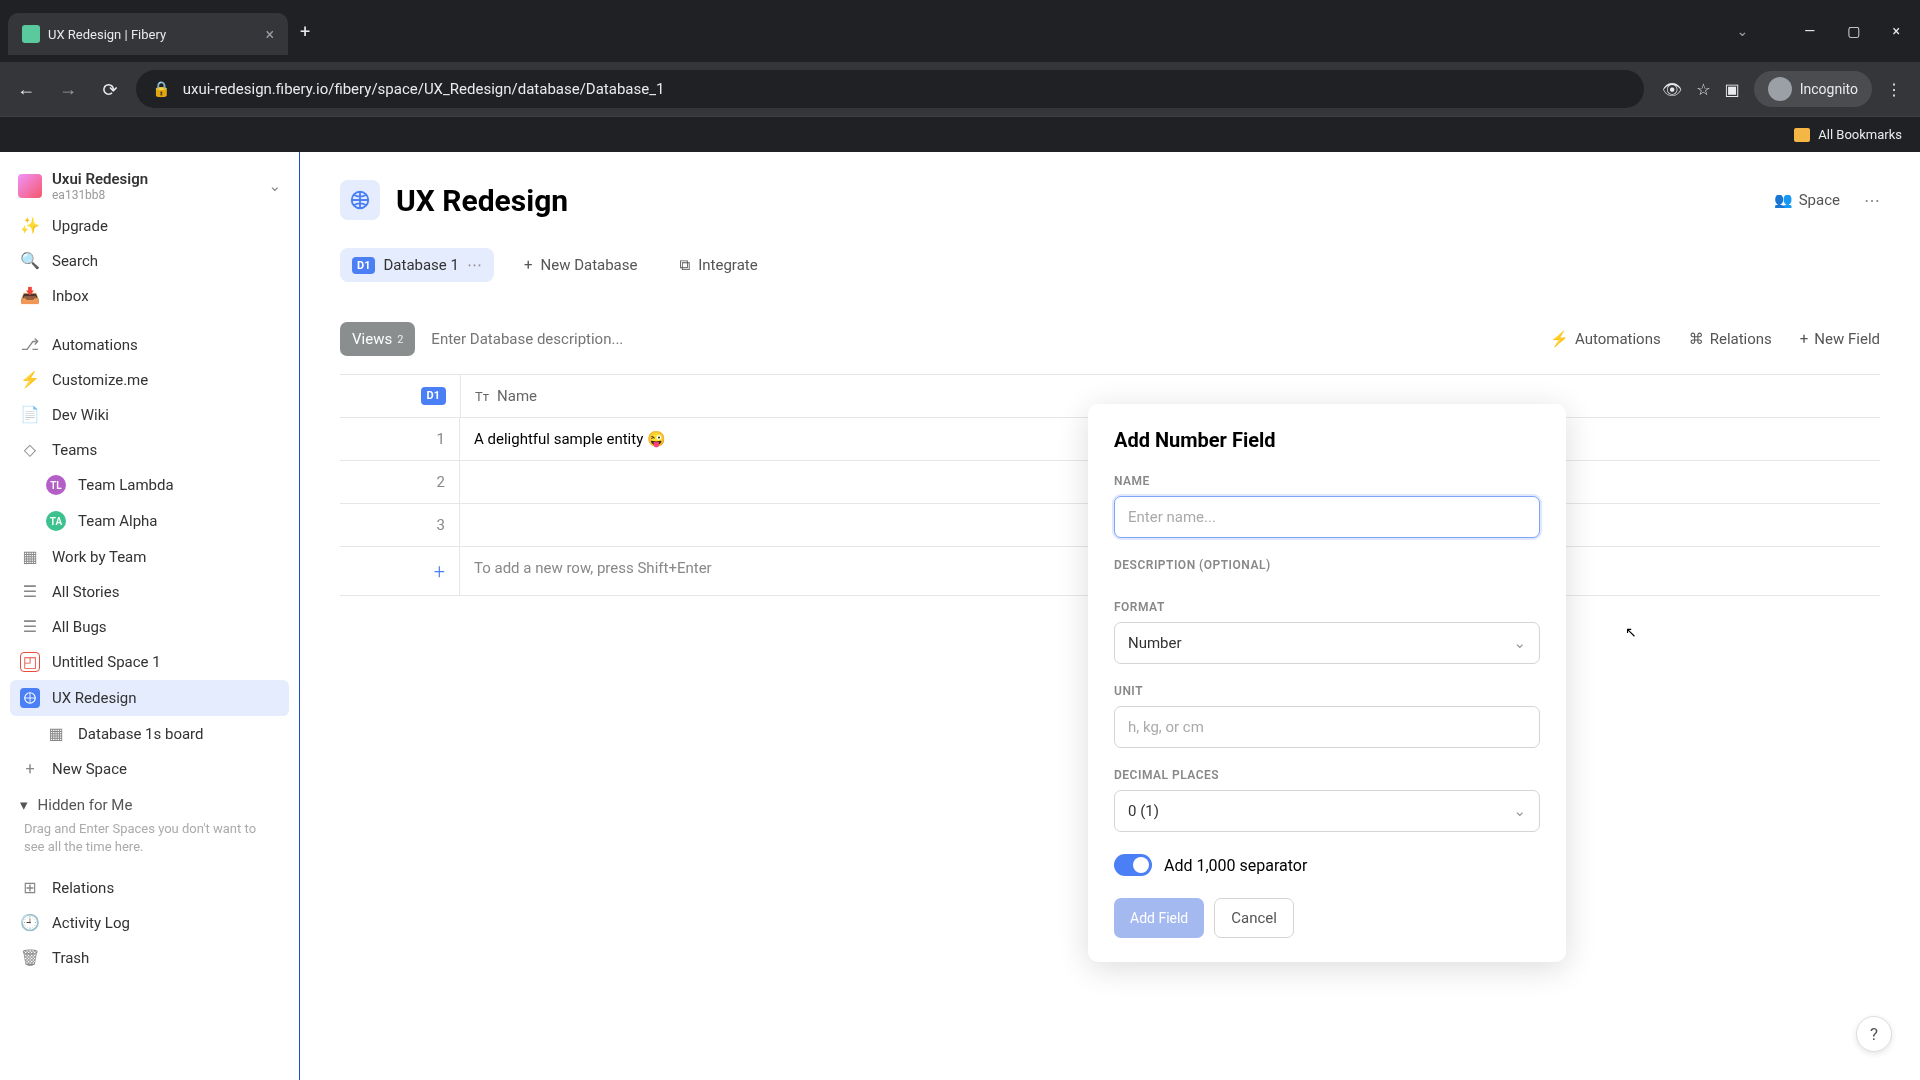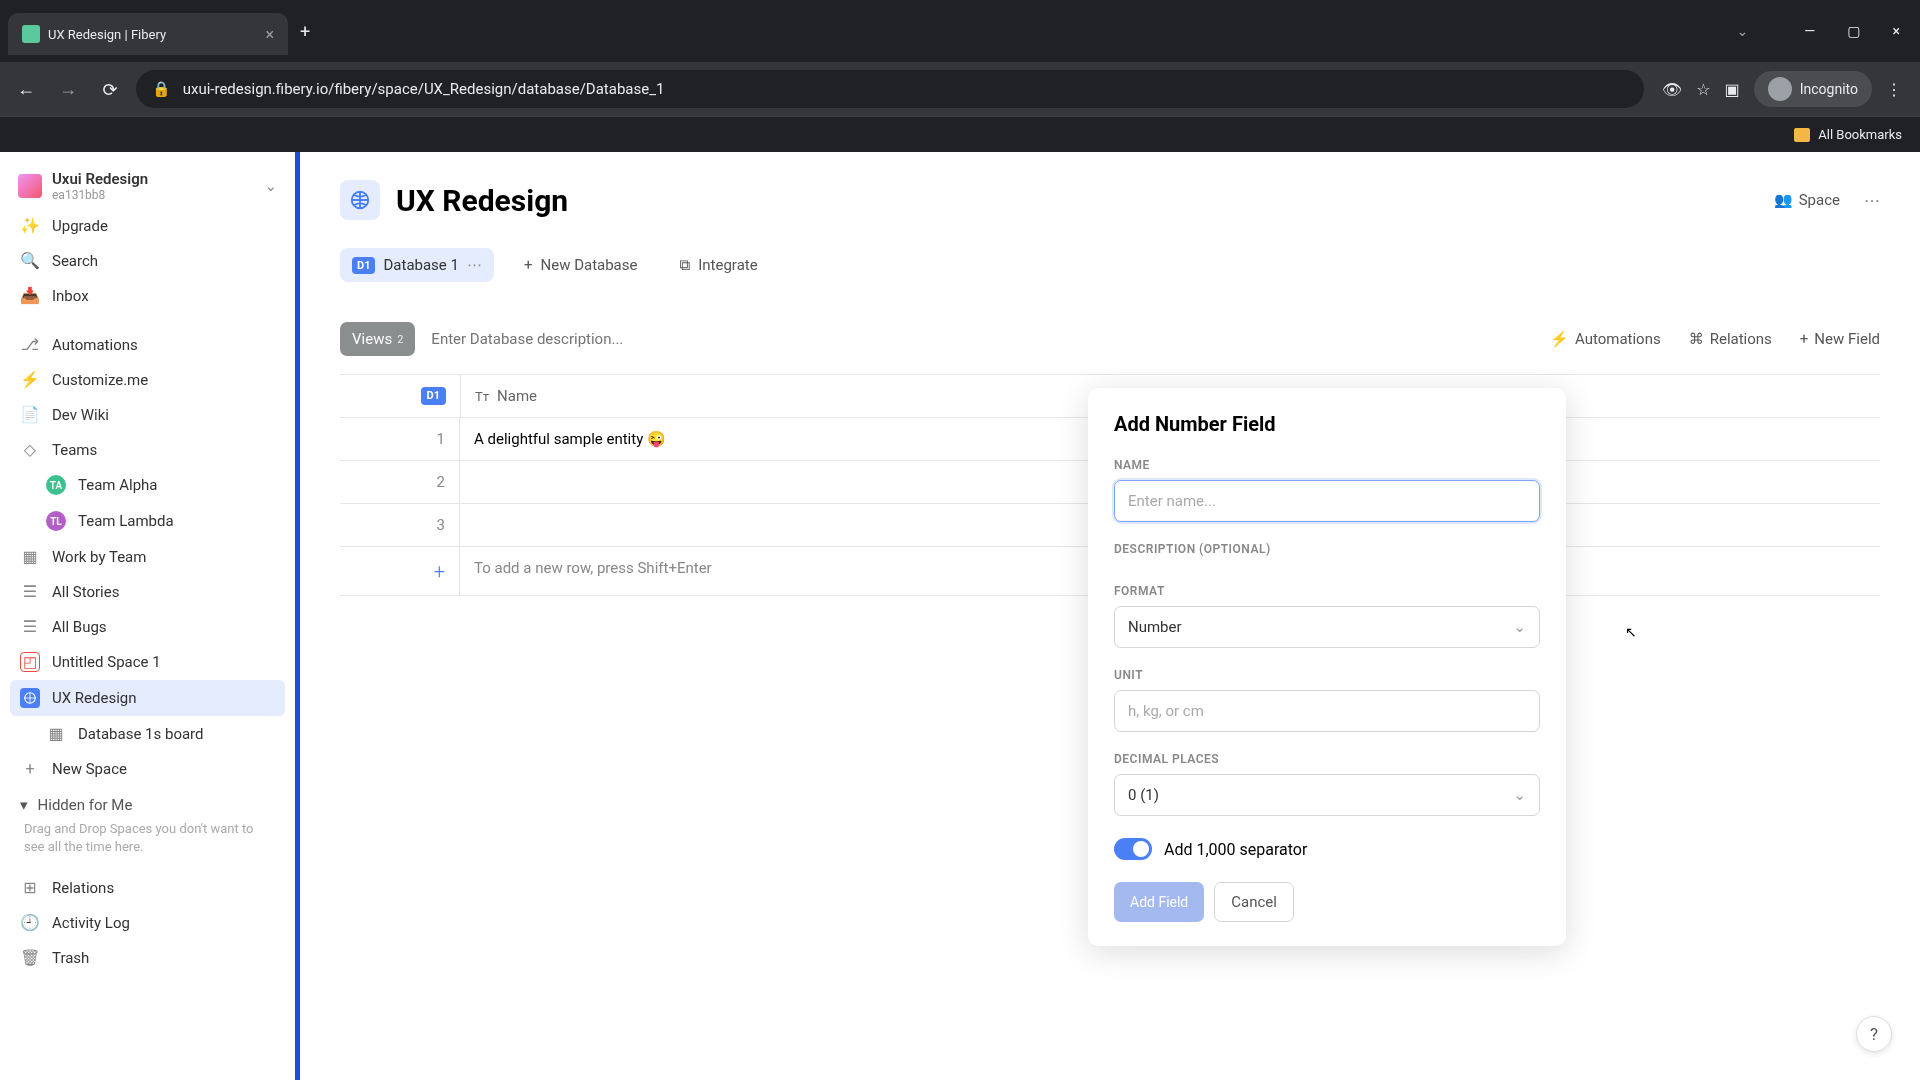--- a/index.html
+++ b/index.html
@@ -27,21 +27,21 @@
 .incognito-badge { display: flex; align-items: center; gap: 8px; background: #4b4c50; border-radius: 20px; padding: 6px 14px; font-size: 14px; }
 .incognito-icon { width: 24px; height: 24px; background: #9aa0a6; border-radius: 50%; }
 
 .bookmark-bar { background: #202124; height: 36px; display: flex; align-items: center; justify-content: flex-end; padding: 0 18px; color: #e8eaed; font-size: 13px; gap: 8px; border-top: 1px solid #3c4043; }
 .bookmark-folder { width: 16px; height: 14px; background: #f4b746; border-radius: 2px; }
 
 
 .app { flex: 1; display: flex; background: #fff; position: relative; }
 
 
-.sidebar { width: 300px; border-right: 5px solid #1d4ed8; padding: 12px 10px; display: flex; flex-direction: column; font-size: 15px; color: #333; }
+.sidebar { width: 300px; border-right: 1px solid #1d4ed8; padding: 12px 10px; display: flex; flex-direction: column; font-size: 15px; color: #333; }
 .workspace-header { display: flex; align-items: center; gap: 10px; padding: 6px 8px; }
 .avatar { width: 24px; height: 24px; border-radius: 4px; background: linear-gradient(135deg, #f093fb, #f5576c); }
 .workspace-info { flex: 1; }
 .workspace-name { font-weight: 600; font-size: 15px; }
 .workspace-id { font-size: 12px; color: #999; }
 .ws-chevron { color: #888; }
 
 .nav-item { display: flex; align-items: center; gap: 12px; padding: 8px 10px; border-radius: 6px; cursor: pointer; }
 .nav-item.active { background: #e5ecfd; }
 .nav-item.indent { padding-left: 36px; }
@@ -87,21 +87,21 @@
 .th-num { width: 120px; display: flex; justify-content: flex-end; padding: 12px 14px; }
 .th-badge { background: #4a7ff6; color: #fff; font-size: 11px; font-weight: 700; border-radius: 4px; padding: 2px 6px; }
 .th-name { flex: 1; padding: 12px 14px; color: #666; display: flex; gap: 8px; align-items: center; border-left: 1px solid #e6e6e6; font-size: 15px; }
 .trow { display: flex; border-bottom: 1px solid #e6e6e6; }
 .td-num { width: 120px; text-align: right; padding: 12px 14px; color: #888; font-size: 15px; border-right: 1px solid #e6e6e6; }
 .td-name { flex: 1; padding: 12px 14px; font-size: 15px; }
 .trow.add .td-num { color: #4a7ff6; font-size: 20px; font-weight: 300; }
 .trow.add .td-name { color: #888; }
 
 
-.dialog { position: absolute; left: 788px; top: 236px; width: 478px; background: #fff; border-radius: 10px; box-shadow: 0 6px 32px rgba(0,0,0,.14); padding: 24px 26px; }
+.dialog { position: absolute; left: 788px; top: 252px; width: 478px; background: #fff; border-radius: 10px; box-shadow: 0 6px 32px rgba(0,0,0,.14); padding: 24px 26px; }
 .dialog-title { font-size: 20px; font-weight: 700; margin-bottom: 22px; }
 .field-label { font-size: 12px; letter-spacing: .5px; color: #888; font-weight: 600; margin-bottom: 8px; }
 .text-input { width: 100%; border: 1px solid #d4d4d4; border-radius: 7px; padding: 11px 13px; font-size: 15px; color: #333; outline: none; }
 .text-input.focus { border: 1.5px solid #7fa3f5; box-shadow: 0 0 0 2px rgba(127,163,245,.25); }
 .text-input::placeholder { color: #aaa; }
 .field-gap { height: 20px; }
 .select-input { width: 100%; border: 1px solid #d4d4d4; border-radius: 7px; padding: 11px 13px; font-size: 15px; color: #333; display: flex; justify-content: space-between; align-items: center; cursor: pointer; }
 .select-chevron { color: #999; }
 .toggle-row { display: flex; align-items: center; gap: 12px; margin-top: 22px; }
 .toggle { width: 38px; height: 22px; background: #4a7ff6; border-radius: 11px; position: relative; cursor: pointer; }
@@ -196,26 +196,26 @@
       </div>
       <div class="nav-item">
         <span class="nav-icon">📄</span>
         <span>Dev Wiki</span>
       </div>
       <div class="nav-item">
         <span class="nav-icon">◇</span>
         <span>Teams</span>
       </div>
       <div class="nav-item indent">
+        <span class="team-dot lambda">TL</span>
+        <span>Team Lambda</span>
+      </div>
+      <div class="nav-item indent">
         <span class="team-dot alpha">TA</span>
         <span>Team Alpha</span>
-      </div>
-      <div class="nav-item indent">
-        <span class="team-dot lambda">TL</span>
-        <span>Team Lambda</span>
       </div>
       <div class="nav-item">
         <span class="nav-icon">▦</span>
         <span>Work by Team</span>
       </div>
       <div class="nav-item">
         <span class="nav-icon">☰</span>
         <span>All Stories</span>
       </div>
       <div class="nav-item">
@@ -242,21 +242,21 @@
       <div class="nav-item">
         <span class="nav-icon">+</span>
         <span>New Space</span>
       </div>
 
       <div class="hidden-section">
         <div class="hidden-title">
           <span>▾</span>
           <span>Hidden for Me</span>
         </div>
-        <div class="hidden-caption">Drag and Drop Spaces you don't want to see all the time here.</div>
+        <div class="hidden-caption">Drag and Enter Spaces you don't want to see all the time here.</div>
       </div>
 
       <div class="sidebar-bottom">
         <div class="nav-item">
           <span class="nav-icon">⊞</span>
           <span>Relations</span>
         </div>
         <div class="nav-item">
           <span class="nav-icon">🕘</span>
           <span>Activity Log</span>

